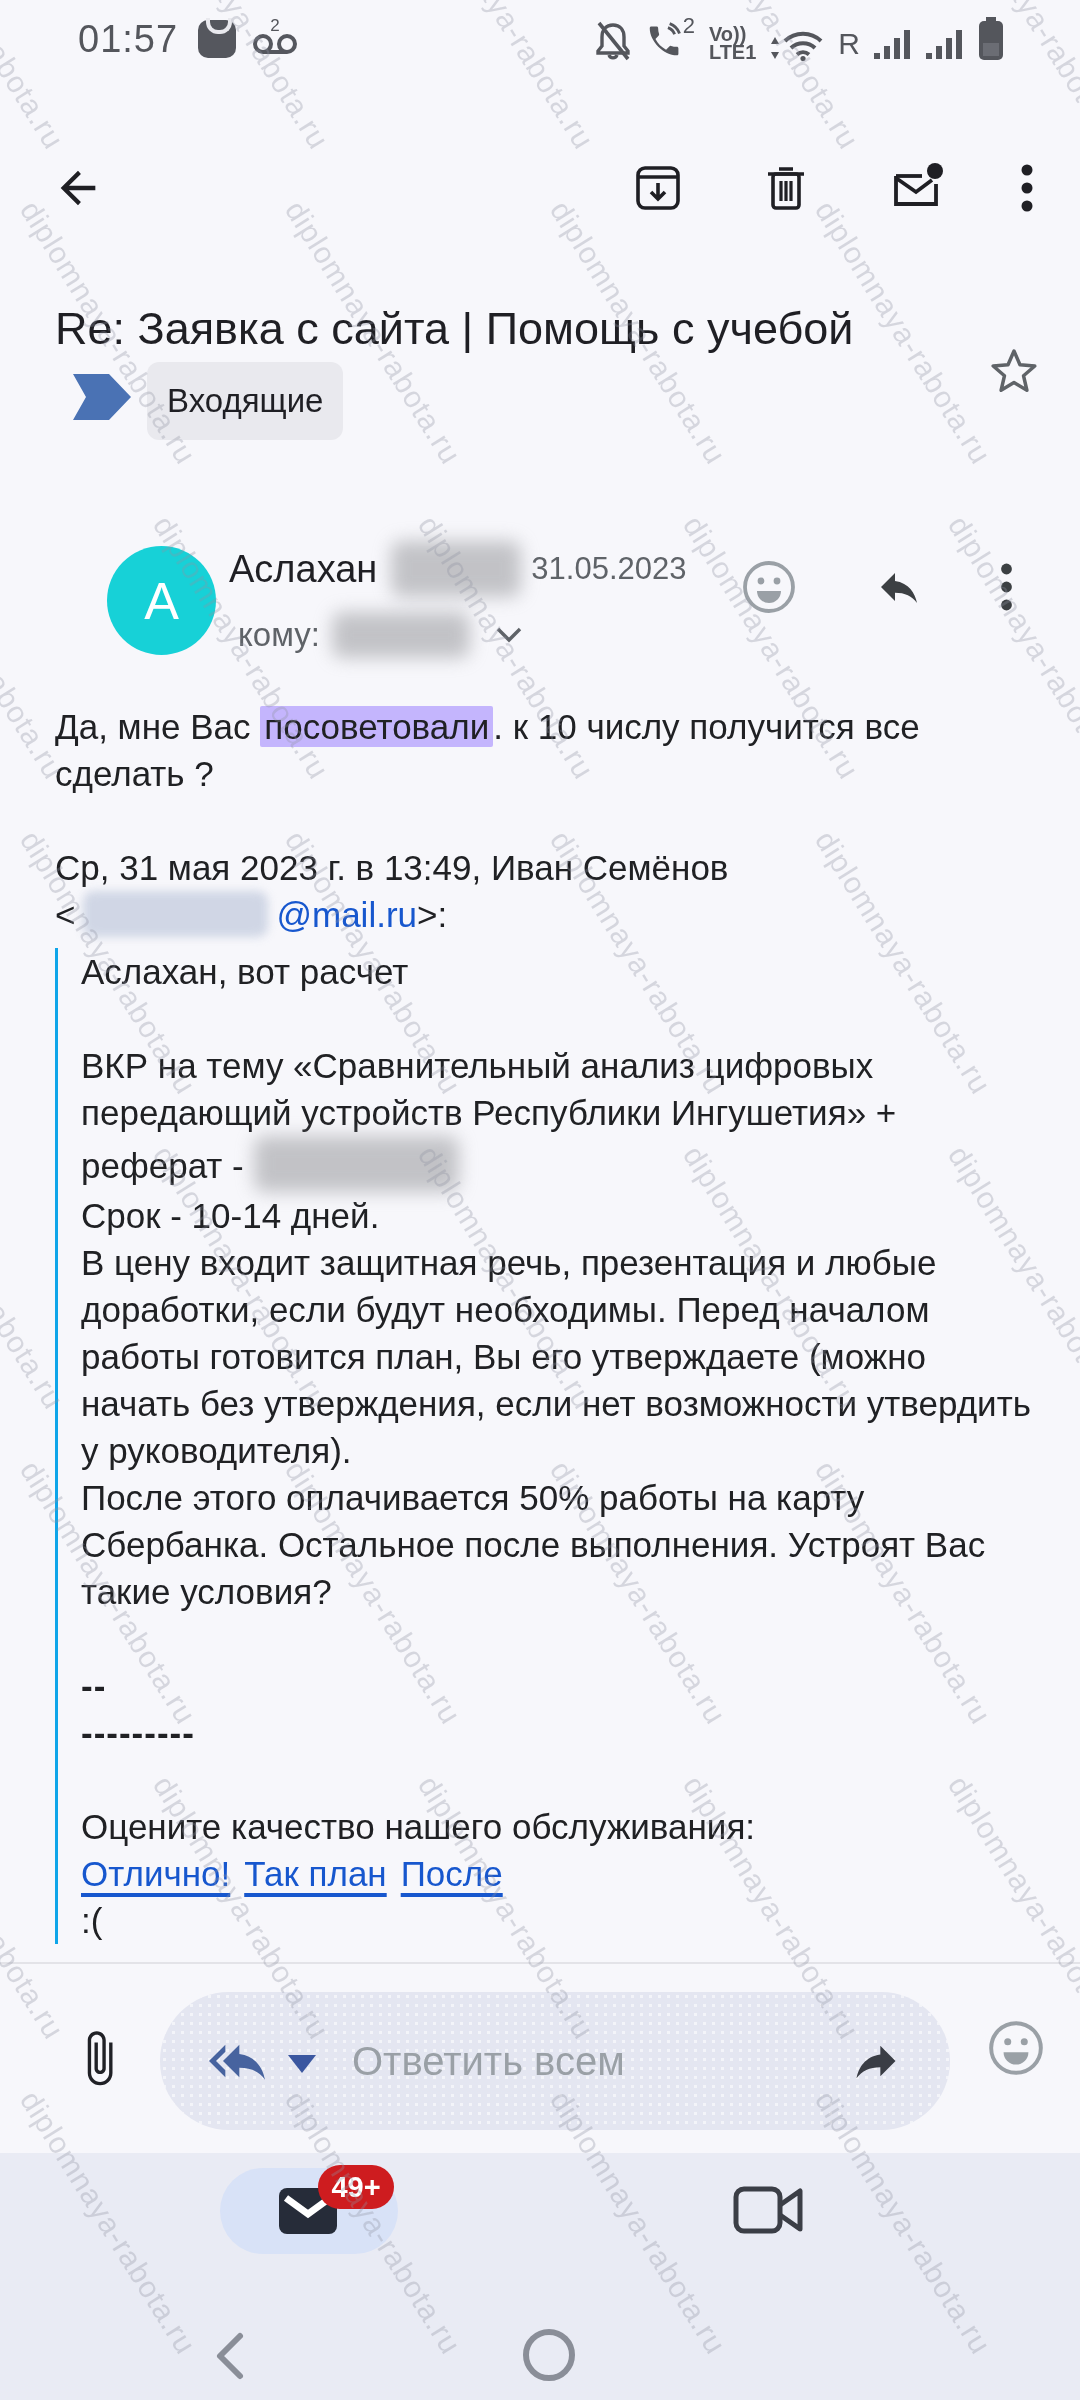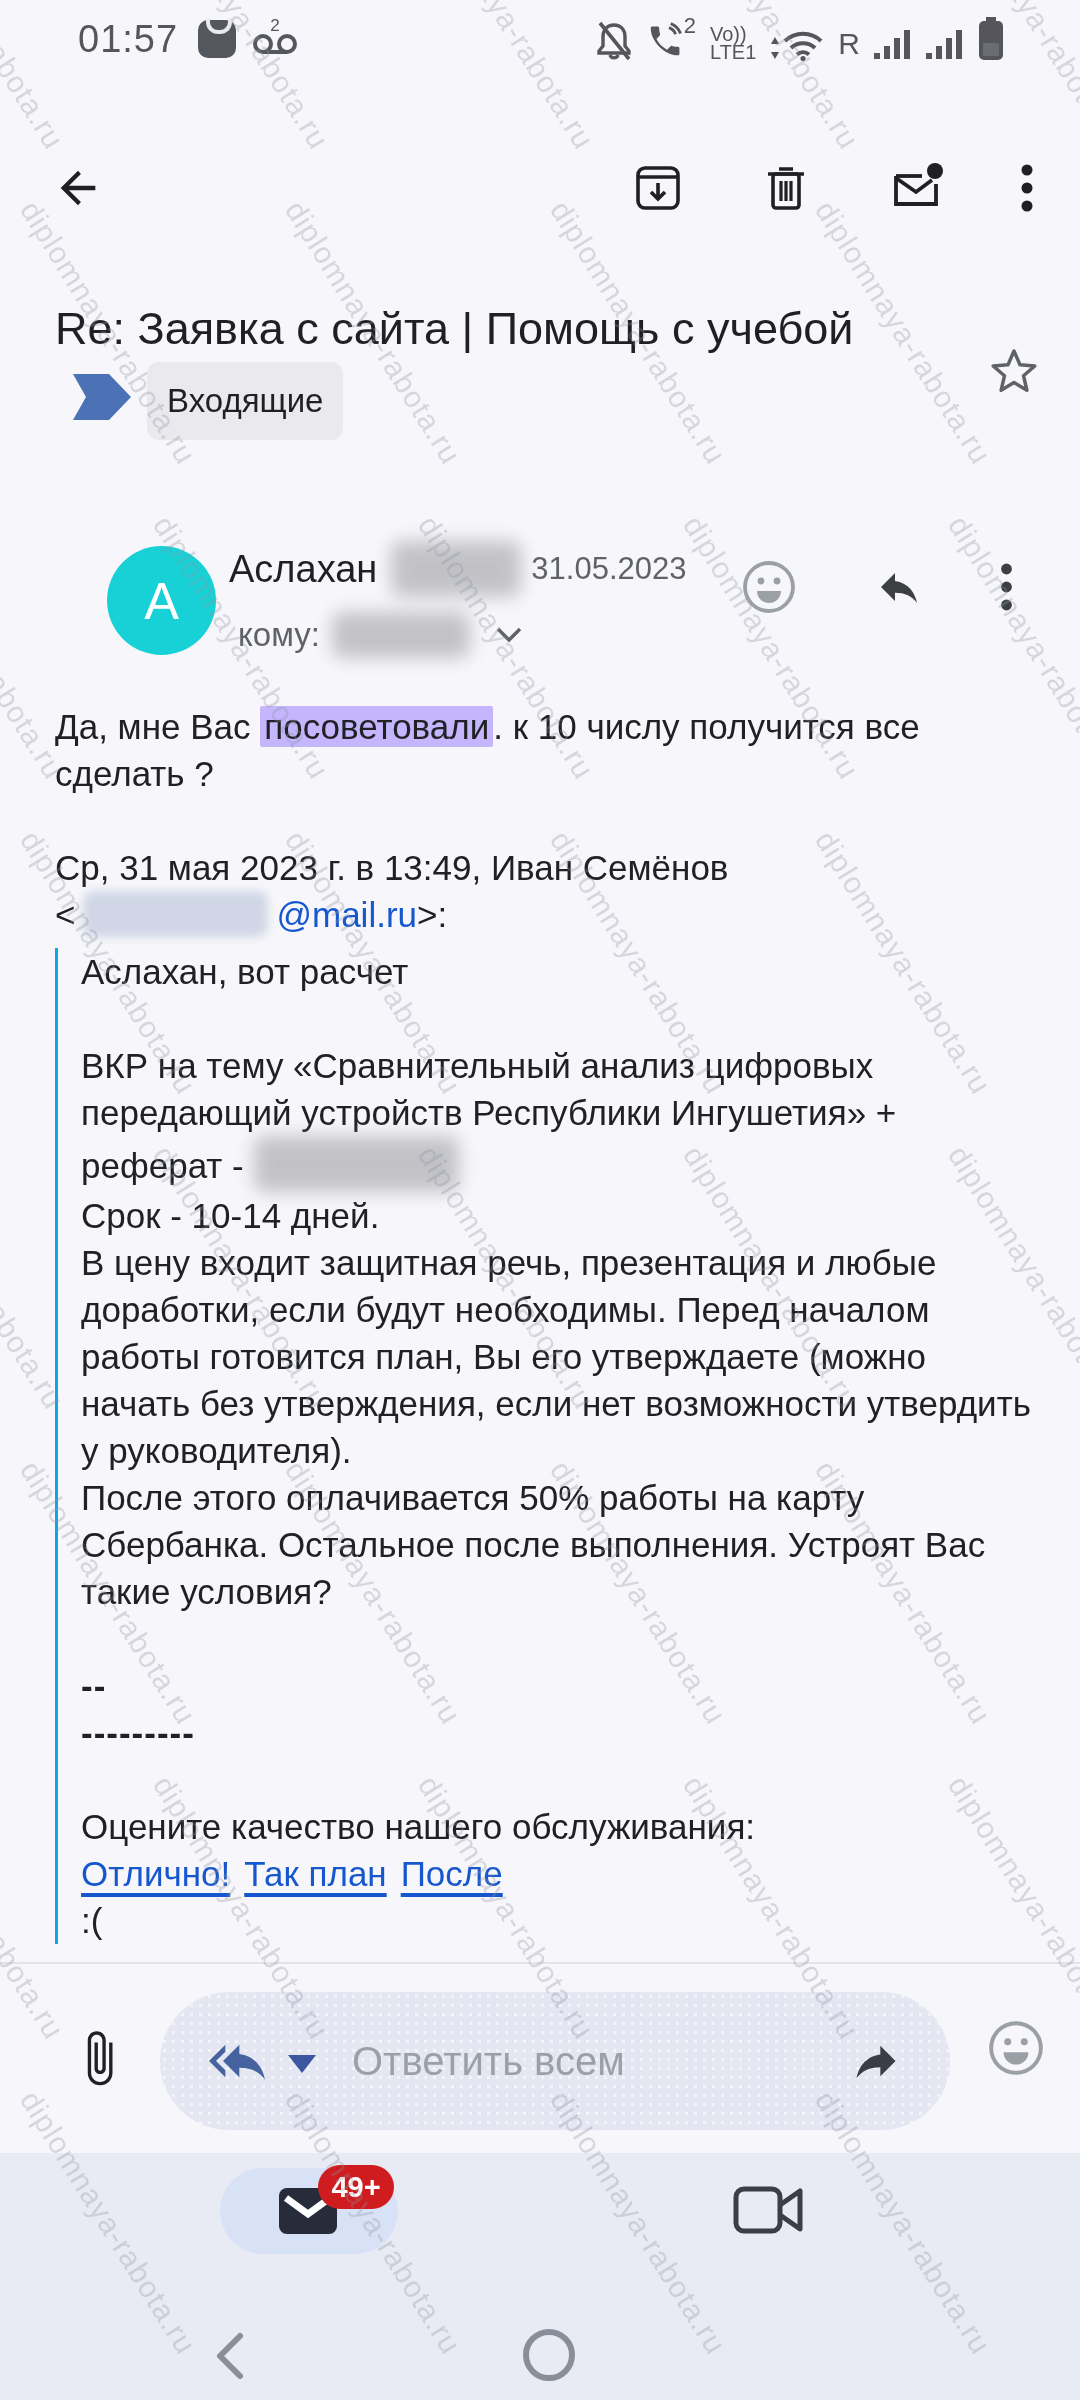--- a/index.html
+++ b/index.html
@@ -10,21 +10,21 @@
   #wm-layer{position:absolute;inset:0;z-index:60;pointer-events:none;overflow:hidden;}
   .wm{position:absolute;font-size:30px;letter-spacing:1px;color:rgba(143,147,162,0.32);
       white-space:nowrap;transform:rotate(58deg);transform-origin:left top;}
   
   .status-bar{position:absolute;top:0;left:0;right:0;height:72px;display:flex;align-items:center;
       padding:6px 76px 0 78px;box-sizing:border-box;color:#54565c;}
   .sb-time{font-size:38px;font-weight:500;letter-spacing:1px;}
   .sb-left{display:flex;align-items:center;gap:16px;margin-left:20px;}
   .sb-right{display:flex;align-items:flex-end;gap:14px;margin-left:auto;}
   .sb-sup{font-size:17px;line-height:10px;}
-  .volte-stack{font-size:20px;font-weight:400;line-height:18px;text-align:left;}
+  .volte-stack{font-size:20px;font-weight:700;line-height:18px;text-align:left;}
   .bag-icon{position:relative;width:38px;height:38px;background:#55575e;border-radius:10px;}
   .bag-icon::after{content:"";position:absolute;left:8px;top:-2px;width:18px;height:12px;
       border:4px solid #e9e9ee;border-top:none;border-radius:0 0 12px 12px;}
   
   .app-bar{position:absolute;top:142px;left:0;right:0;height:92px;display:flex;align-items:center;}
   .ab-back{margin-left:52px;}
   .ab-actions{display:flex;align-items:center;gap:76px;margin-left:auto;margin-right:46px;}
   .icon-btn{background:none;border:none;padding:0;cursor:pointer;}
   
   .subject-block{position:absolute;left:55px;top:296px;width:860px;font-size:45px;line-height:66px;color:#1f1f24;}

